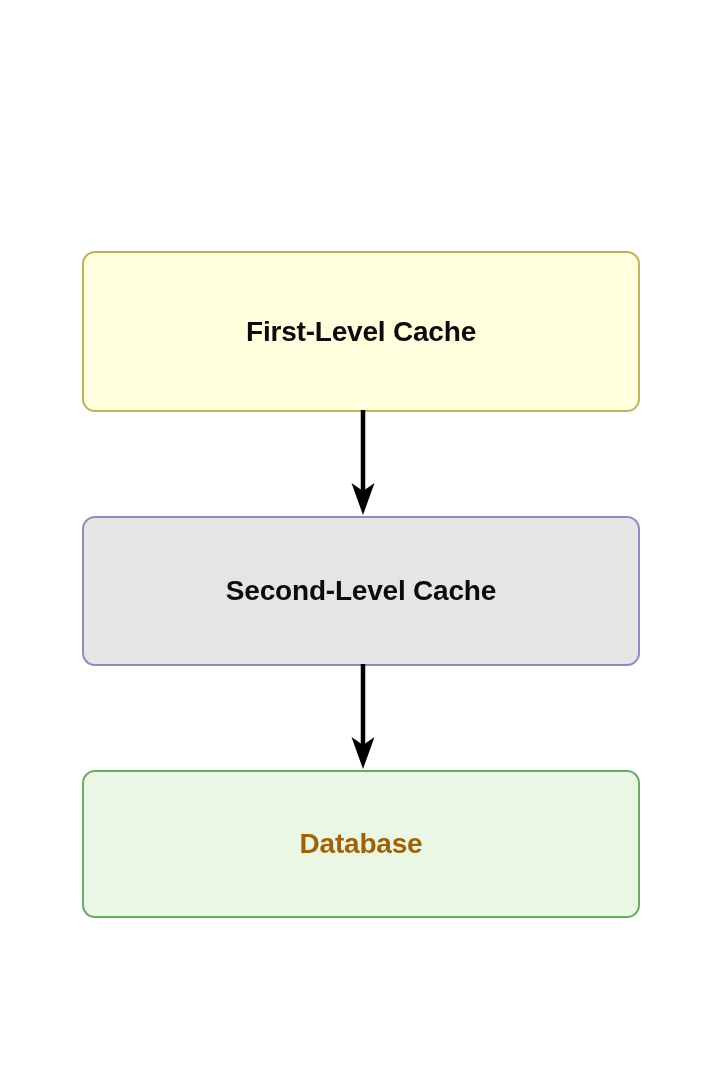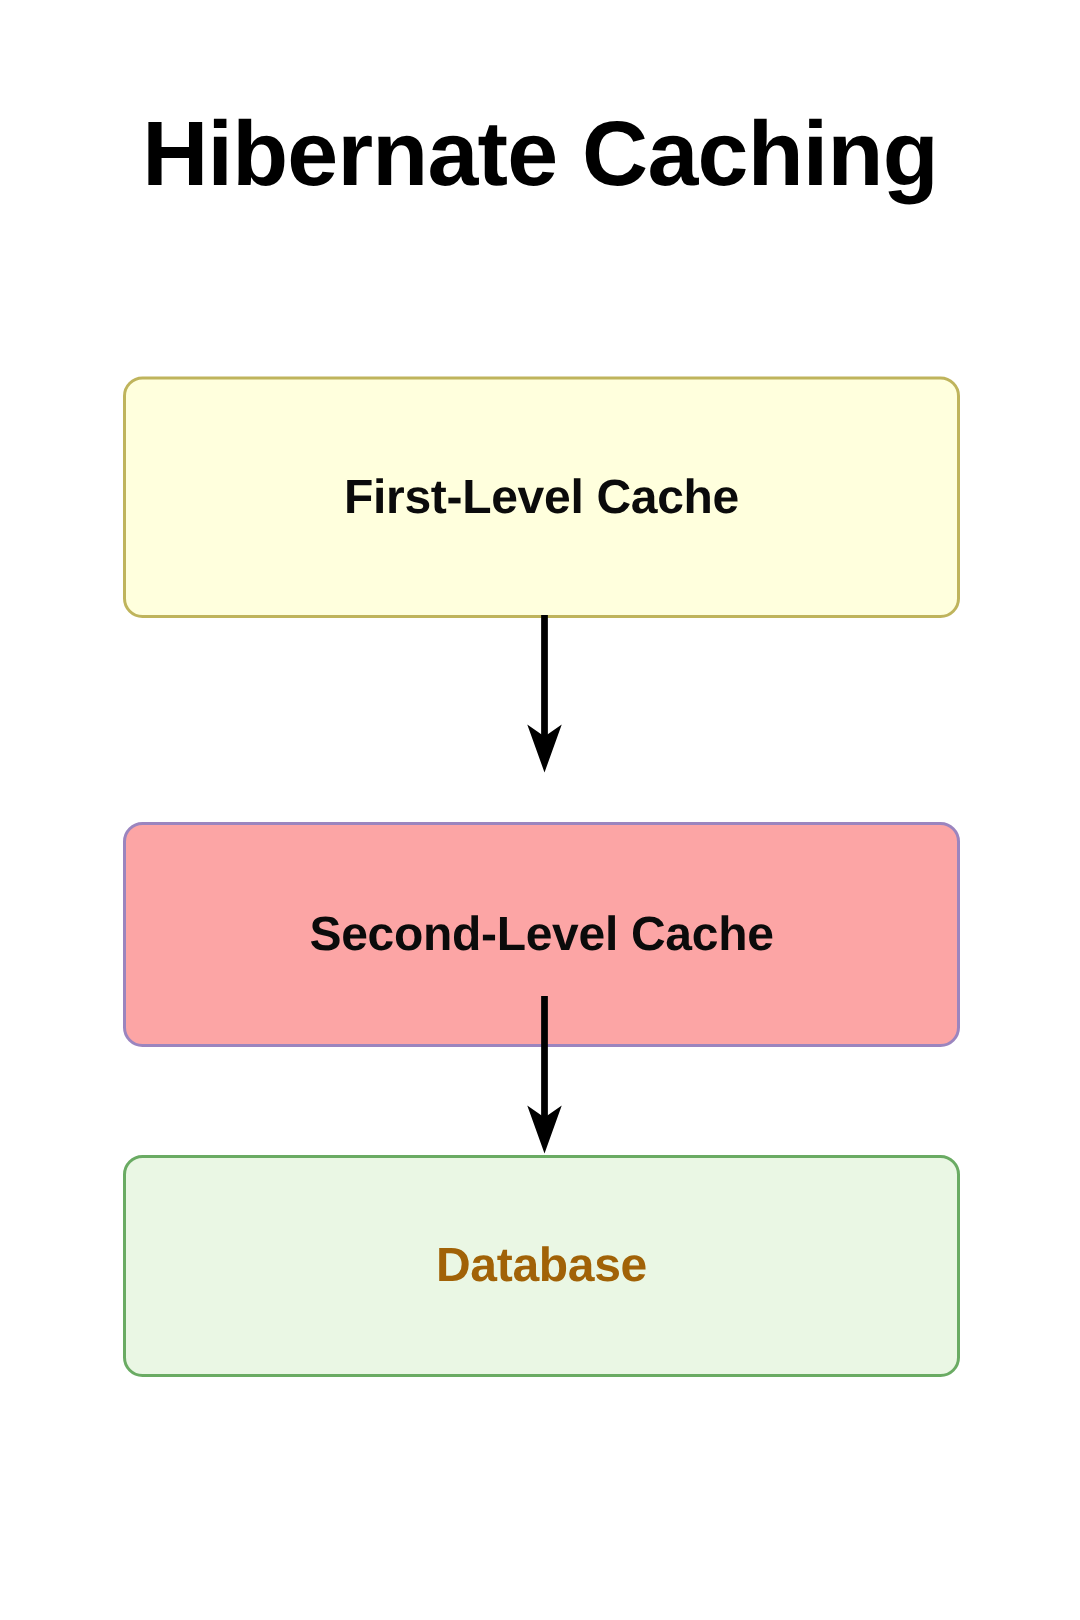--- a/index.html
+++ b/index.html
@@ -48,21 +48,21 @@
     width: 558px;
     box-sizing: border-box;
     border-radius: 13px;
     border-style: solid;
     border-width: 2px;
     display: flex;
     align-items: center;
     justify-content: center;
   }
   .flow-node-label {
-    font-size: 32px;
+    font-size: 28px;
     font-weight: 700;
     color: #0b0b0b;
     letter-spacing: -0.2px;
     white-space: nowrap;
     line-height: 1.05;
   }
 
   #node-first-level-cache {
     top: 251px;
     height: 161px;
@@ -101,34 +101,33 @@
     width: 80px;
     height: 108px;
     overflow: visible;
   }
 </style>
 </head>
 <body>
 
 <div id="diagram-canvas" style="background: rgb(255, 255, 255);">
 
-  <div id="page-title">Hibernate Caching</div>
 
   <div class="flow-node" id="node-first-level-cache" style="background: rgb(255, 255, 221); border-color: rgb(191, 180, 92);">
     <span class="flow-node-label" style="color: rgb(11, 11, 11);">First-Level Cache</span>
   </div>
 
   <div class="connector" id="connector-first-to-second">
     <svg viewBox="0 0 80 108" xmlns="http://www.w3.org/2000/svg">
       <line x1="40" y1="0" x2="40" y2="92" stroke="#000000" stroke-width="4.5"></line>
       <path d="M 40 105 L 28.5 73 L 40 81 L 51.5 73 Z" fill="#000000"></path>
     </svg>
   </div>
 
-  <div class="flow-node" id="node-second-level-cache" style="background: #fca5a5; border-color: rgb(155, 133, 191); margin-top: 32px;">
+  <div class="flow-node" id="node-second-level-cache" style="background: #e5e5e5; border-color: rgb(155, 133, 191);">
     <span class="flow-node-label" style="color: rgb(11, 11, 11);">Second-Level Cache</span>
   </div>
 
   <div class="connector" id="connector-second-to-database">
     <svg viewBox="0 0 80 108" xmlns="http://www.w3.org/2000/svg">
       <line x1="40" y1="0" x2="40" y2="92" stroke="#000000" stroke-width="4.5"></line>
       <path d="M 40 105 L 28.5 73 L 40 81 L 51.5 73 Z" fill="#000000"></path>
     </svg>
   </div>
 

